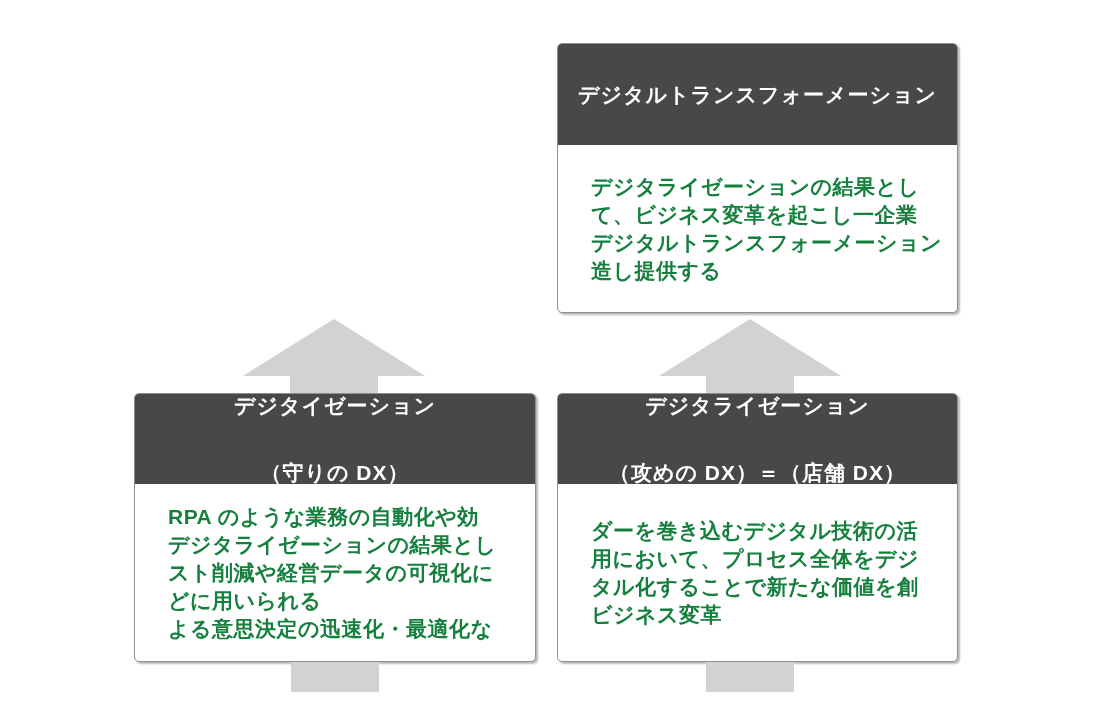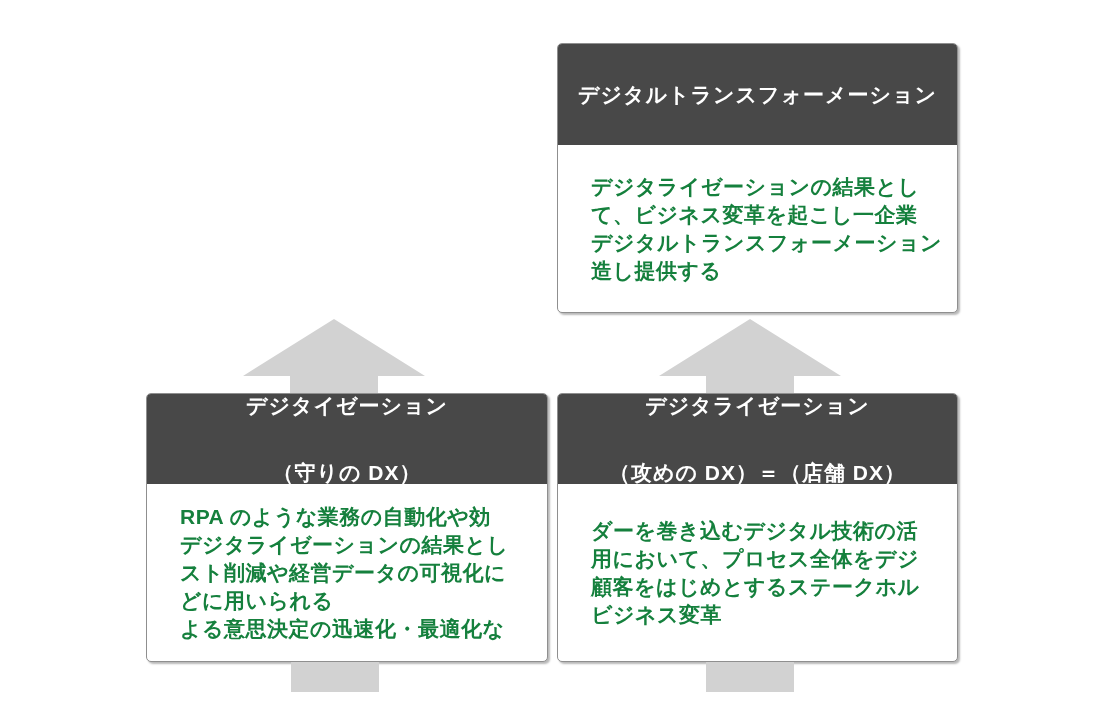--- a/index.html
+++ b/index.html
@@ -51,21 +51,21 @@
     padding: 6px 0 6px 33px;
     color: #15803d;
     font-size: 21px;
     line-height: 28px;
     font-weight: 600;
     letter-spacing: 0.5px;
   }
 
   .box-dx            { left: 557px; top: 43px;  width: 401px; height: 270px; }
   .box-dx .box-header { height: 101px; }
-  .box-digitization  { left: 134px; top: 393px; width: 402px; height: 269px; margin-left: 12px; }
+  .box-digitization  { left: 134px; top: 393px; width: 402px; height: 269px; }
   .box-digitization .box-header { height: 90px; }
   .box-digitalization{ left: 557px; top: 393px; width: 401px; height: 269px; }
   .box-digitalization .box-header { height: 90px; }
 
   
   .up-arrow {
     position: absolute;
     width: 182px;
     height: 75px;
     background: #d2d2d2;
@@ -121,21 +121,21 @@
   </div>
 
   <div class="box box-digitalization">
     <div class="box-header">
       <div>デジタライゼーション</div>
       <div>（攻めの DX）＝（店舗 DX）</div>
     </div>
     <div class="box-body">
       <div>ダーを巻き込むデジタル技術の活</div>
       <div>用において、プロセス全体をデジ</div>
-      <div>顧客をはじめとするステークホル</div>
+      <div>タル化することで新たな価値を創</div>
       <div>ビジネス変革</div>
     </div>
   </div>
 
   <div class="arrow-stem arrow-stem-left"></div>
   <div class="arrow-stem arrow-stem-right"></div>
 
 </div>
 
 </body></html>

